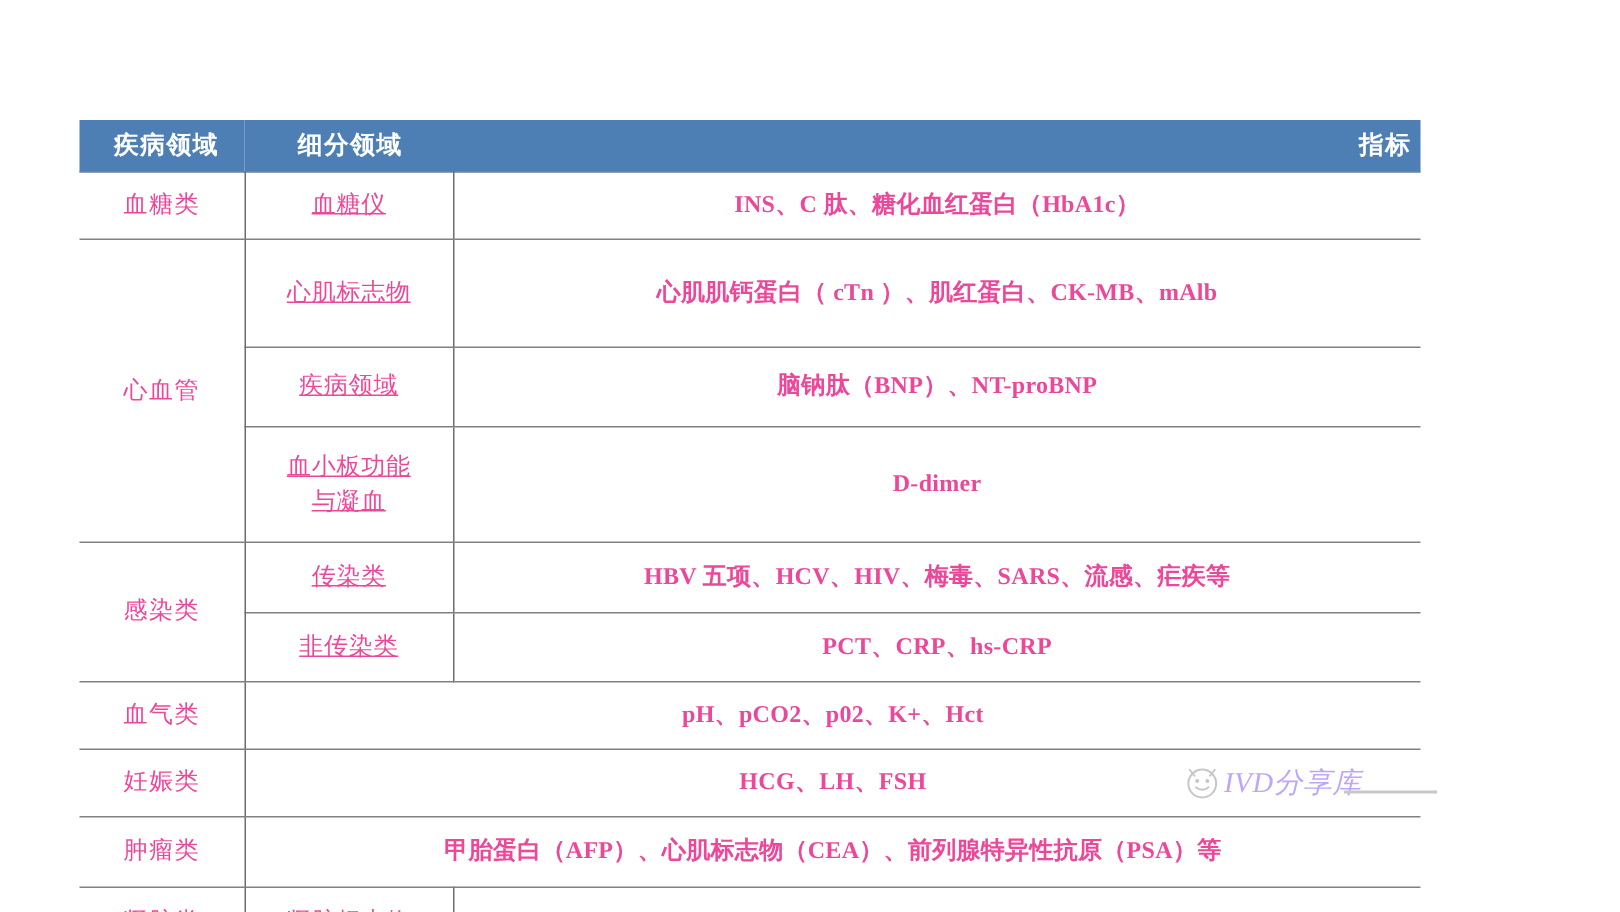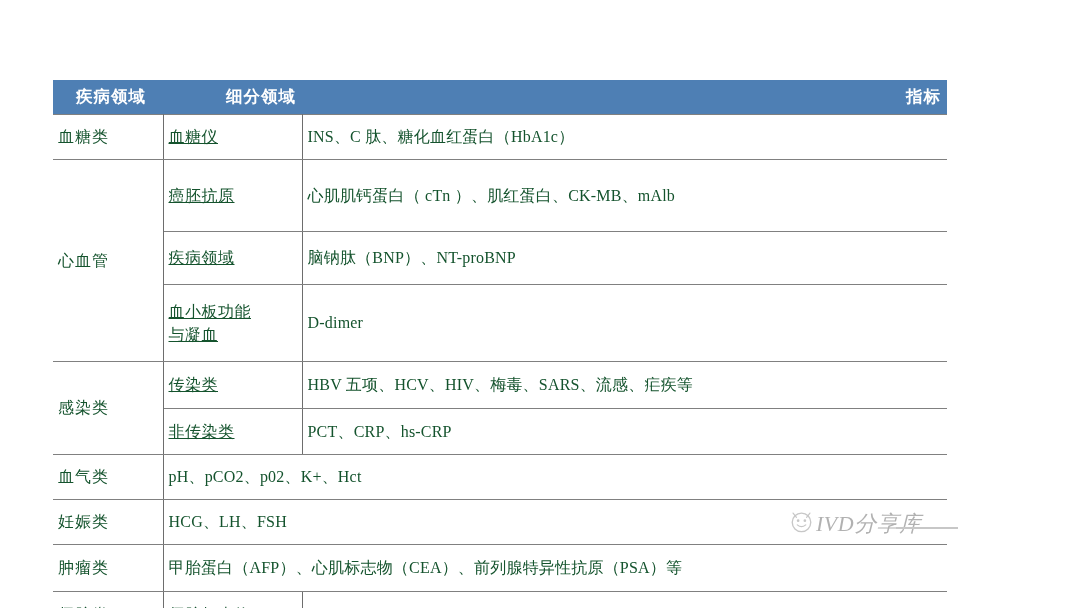--- a/index.html
+++ b/index.html
@@ -56,36 +56,37 @@
     color: #ffffff;
     font-weight: bold;
     font-size: 16.5px;
     height: 34px;
     padding: 0 6px;
     border: none;
     text-align: right;
     letter-spacing: 1px;
   }
   table.poct th.h1 { text-align: center; padding-left: 12px; }
-  table.poct th.h2 { text-align: right; padding-left: 8px; }
+  table.poct th.h2 { text-align: center; padding-left: 8px; }
 
   table.poct td {
     border-top: 1.3px solid #808080;
     border-bottom: 1.3px solid #808080;
     border-left: 1.1px solid #6d6d6d;
     border-right: 1.1px solid #6d6d6d;
+    text-align: center;
     vertical-align: middle;
     font-size: 16px;
-    color: #14532d;
+    color: #ec4899;
     padding: 3px 5px;
     line-height: 1.45;
   }
 
   table.poct tr td:first-child { border-left: none; }
-  table.poct tr td:last-child { border-right: none; }
+  table.poct tr td:last-child { border-right: none; font-weight: bold; }
 
   .r-glu td    { height: 38px; }
   .r-cm td     { height: 65px; }
   .r-ch td     { height: 46px; }
   .r-cp td     { height: 70px; }
   .r-inf1 td   { height: 40px; }
   .r-inf2 td   { height: 39px; }
   .r-gas td    { height: 38px; }
   .r-preg td   { height: 38px; }
   .r-tumor td  { height: 40px; }
@@ -111,22 +112,22 @@
     top: 5px;
     width: 27px;
     height: 27px;
   }
   .wm-text {
     position: absolute;
     left: 28px;
     top: 6px;
     font-family: "Liberation Serif", "DejaVu Serif", serif;
     font-style: italic;
-    font-size: 22px;
-    color: #737373;
+    font-size: 19px;
+    color: #8b5cf6;
     letter-spacing: 0.5px;
     white-space: nowrap;
   }
   .wm-rule {
     position: absolute;
     left: 108px;
     top: 24px;
     width: 62px;
     height: 2px;
     background: #9a9a9a;
@@ -155,21 +156,21 @@
       <tbody>
 
         <tr class="r-glu">
           <td class="cell-cat" rowspan="1">血糖类</td>
           <td class="cell-sub">血糖仪</td>
           <td class="cell-idx">INS、C 肽、糖化血红蛋白（HbA1c）</td>
         </tr>
 
         <tr class="r-cm">
           <td class="cell-cat" rowspan="3">心血管</td>
-          <td class="cell-sub">癌胚抗原</td>
+          <td class="cell-sub">心肌标志物</td>
           <td class="cell-idx">心肌肌钙蛋白（ cTn ）、肌红蛋白、CK-MB、mAlb</td>
         </tr>
         <tr class="r-ch">
           <td class="cell-sub">疾病领域</td>
           <td class="cell-idx">脑钠肽（BNP）、NT-proBNP</td>
         </tr>
         <tr class="r-cp">
           <td class="cell-sub twoline">
             <div>血小板功能</div>
             <div>与凝血</div>

